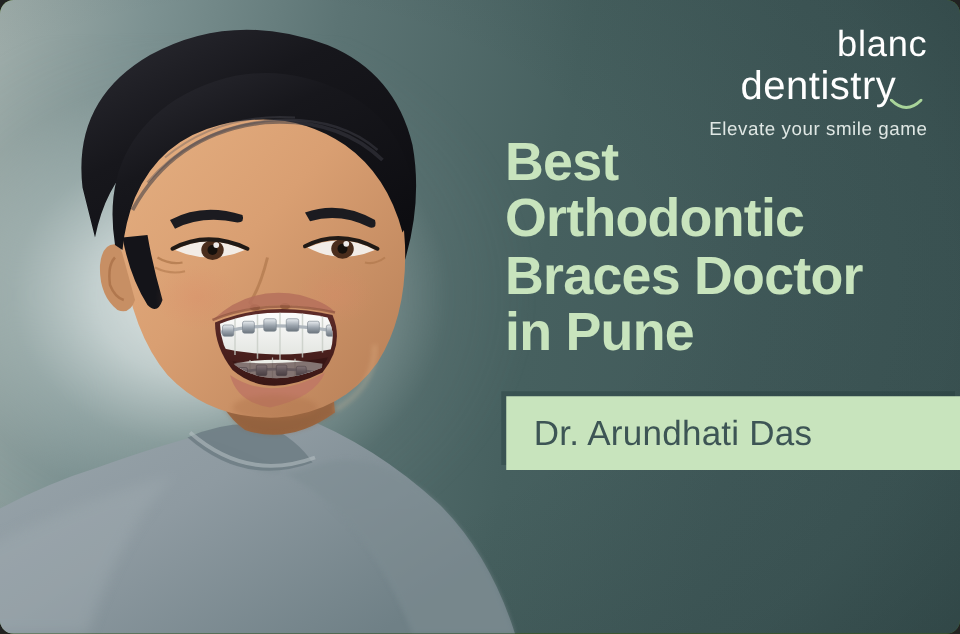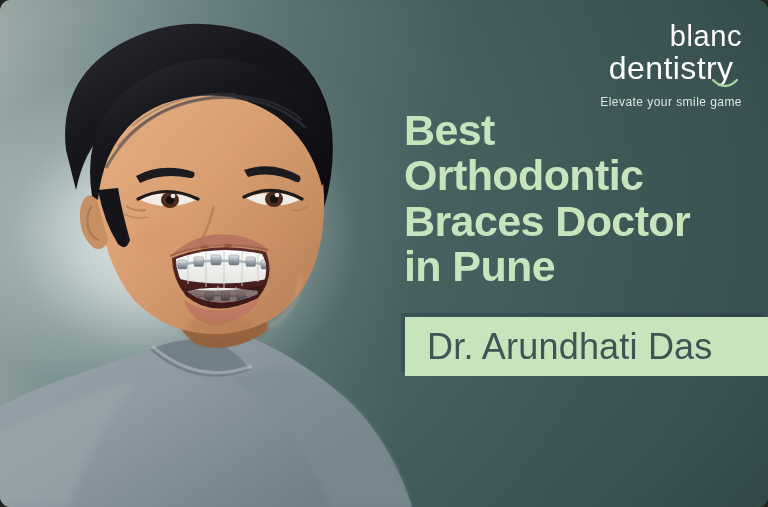--- a/index.html
+++ b/index.html
@@ -81,21 +81,21 @@
   .logo-smile {
     position: absolute;
     right: 4px;
     bottom: -5px;
     width: 26px;
     height: 11px;
   }
   .logo-tag {
     display: block;
     margin-top: 11px;
-    font-size: 12px;
+    font-size: 15px;
     letter-spacing: 0.45px;
     color: #dfe7e4;
     font-weight: 400;
   }
 
   
   .headline {
     position: absolute;
     left: 404px;
     top: 108px;
@@ -116,21 +116,21 @@
     top: 317px;
     width: 363px;
     height: 59px;
     background: #c8e4bd;
     box-shadow: -4px -4px 0 0 rgba(30,52,52,0.30);
     display: flex;
     align-items: center;
   }
   .name-banner span {
     padding-left: 22px;
-    font-size: 36px;
+    font-size: 28px;
     color: #3d5555;
     font-weight: 400;
     letter-spacing: 0.2px;
     white-space: nowrap;
   }
 </style>
 </head>
 <body>
 
 <div id="banner-root">

